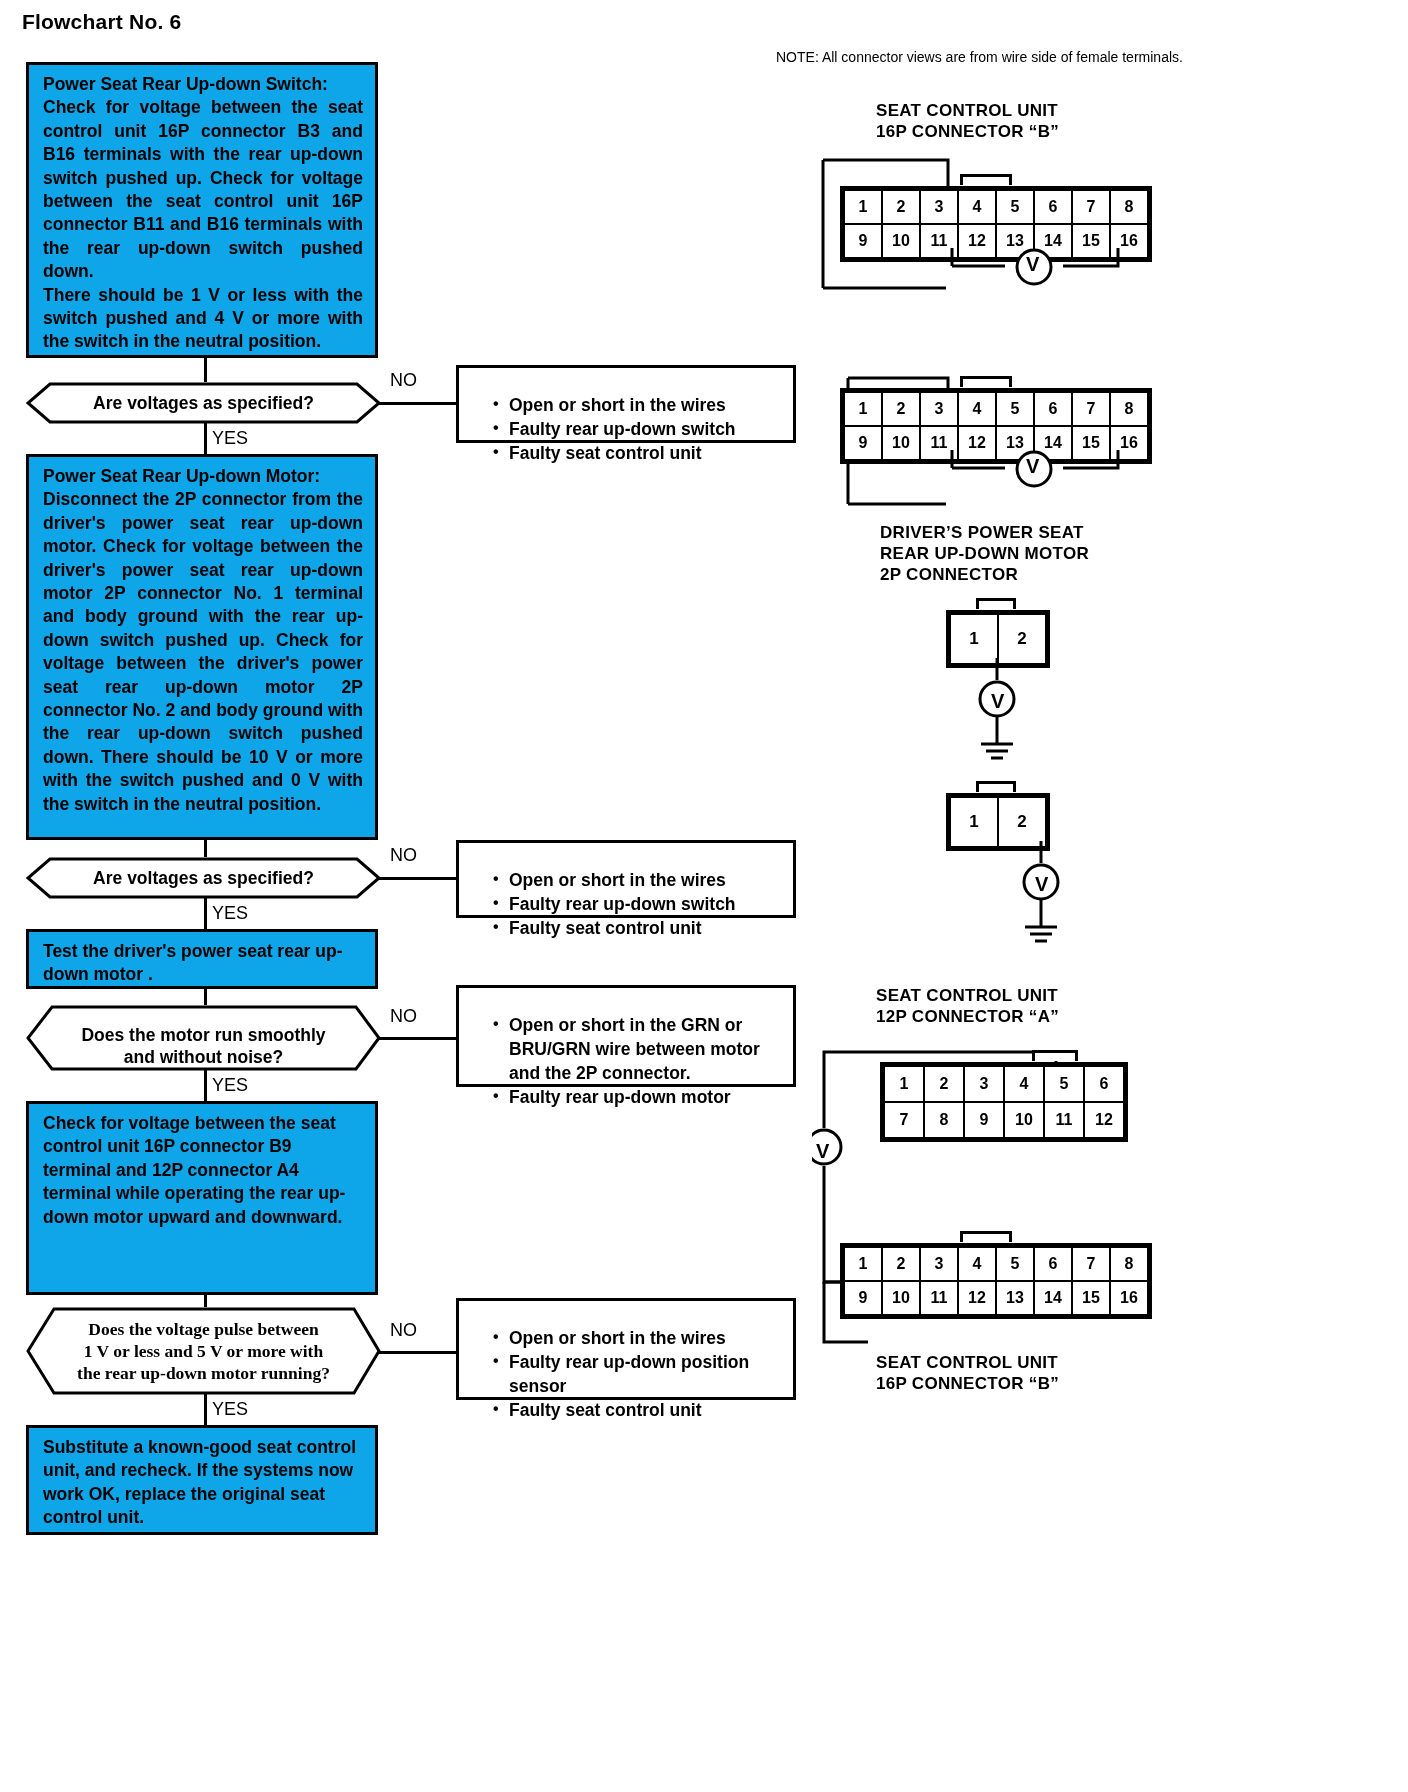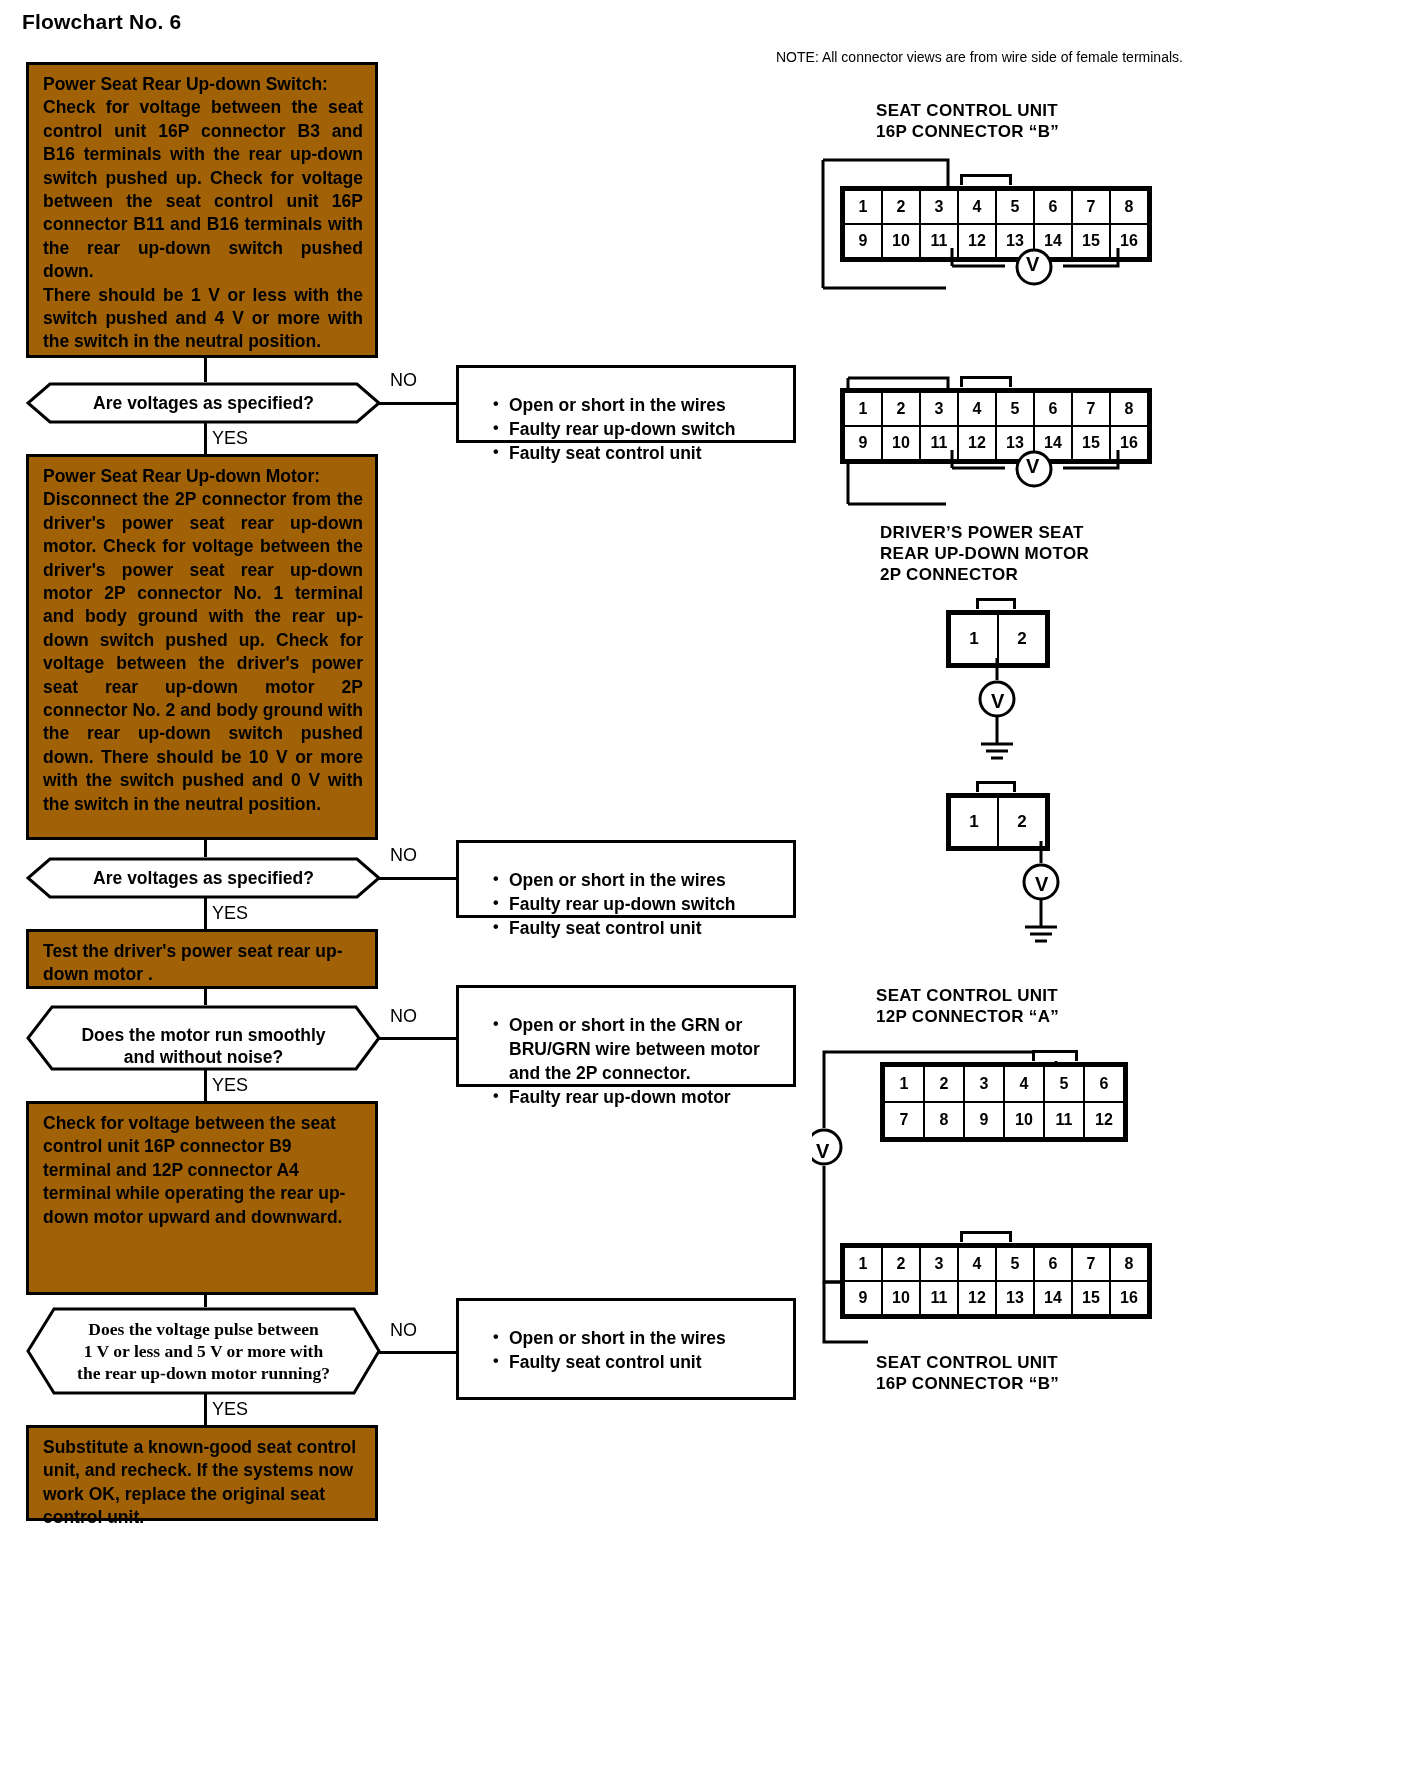--- a/index.html
+++ b/index.html
@@ -8,21 +8,21 @@
     font-family:"Liberation Sans", sans-serif;
     color:#000;-webkit-font-smoothing:none;
   }
   .abs{position:absolute;}
   
   #chart-title{
     left:22px;top:10px;font-size:21px;font-weight:bold;letter-spacing:.2px;
   }
   
   .pbox{
-    border:3px solid #000;box-sizing:border-box;background:#a16207;
+    border:3px solid #000;box-sizing:border-box;background:#0ea5e9;
     font-size:17.5px;line-height:23.4px;font-weight:bold;
     padding:8px 12px 6px 14px;
   }
   .pbox .bt{font-weight:bold;}
   .pbox p{margin:0;}
   .just{text-align:justify;text-align-last:left;}
   
   .hex{
     box-sizing:border-box;position:absolute;
     display:flex;align-items:center;justify-content:center;
@@ -176,28 +176,29 @@
     <span>the rear up-down motor running?</span>
   </span>
 </div>
 
 <div class="abs hline" style="left:378px;top:1351px;width:78px;"></div>
 <div class="abs lbl" style="left:390px;top:1320px;">NO</div>
 
 <div class="abs rbox" style="left:456px;top:1298px;width:340px;height:102px;">
   <ul>
     <li>Open or short in the wires</li>
+    <li>Faulty rear up-down position sensor</li>
     <li>Faulty seat control unit</li>
   </ul>
 </div>
 
 <div class="abs vline" style="left:204px;top:1393px;height:32px;"></div>
 <div class="abs lbl" style="left:212px;top:1399px;">YES</div>
 
-<div class="abs pbox" style="left:26px;top:1425px;width:352px;height:96px;font-weight:bold;">
+<div class="abs pbox" style="left:26px;top:1425px;width:352px;height:110px;font-weight:bold;">
   <p>Substitute a known-good seat control unit, and recheck. If the systems now work OK, replace the original seat control unit.</p>
 </div>
 
 <div class="abs cap" style="left:876px;top:100px;">
   <div>SEAT CONTROL UNIT</div>
   <div>16P CONNECTOR “B”</div>
 </div>
 
 <svg class="abs" style="left:810px;top:148px;" width="320" height="160" viewBox="0 0 320 160">
 

